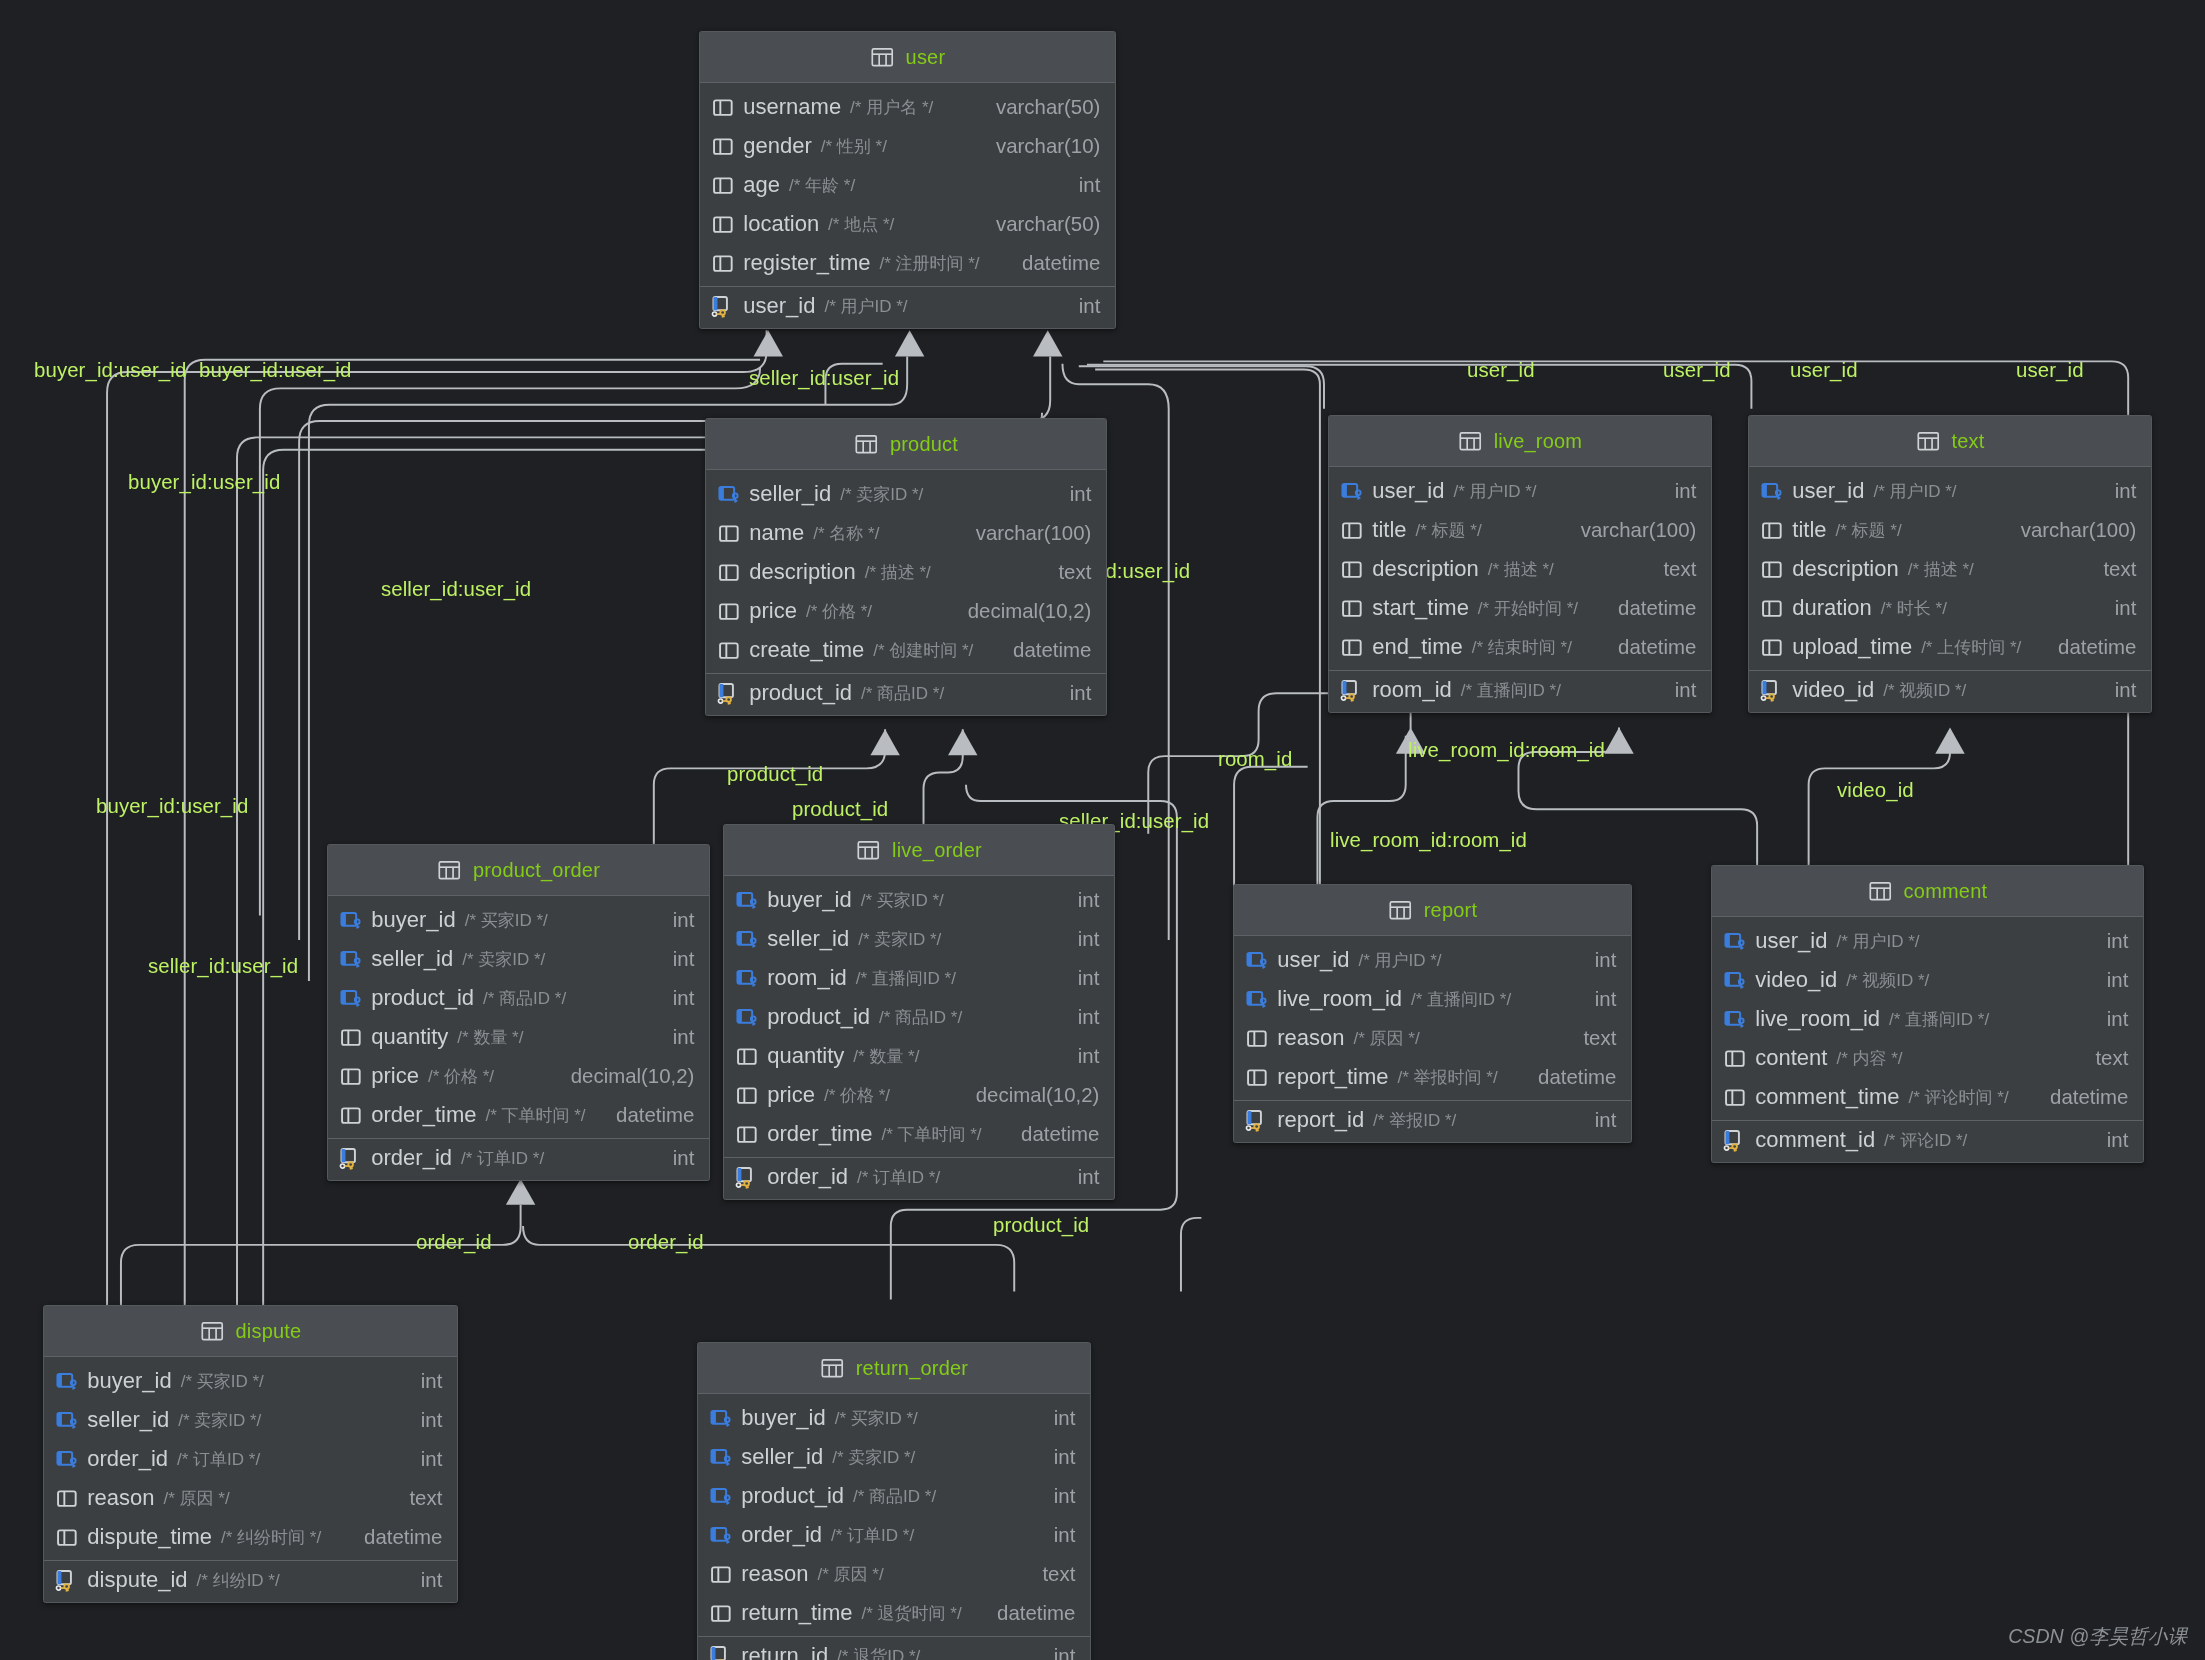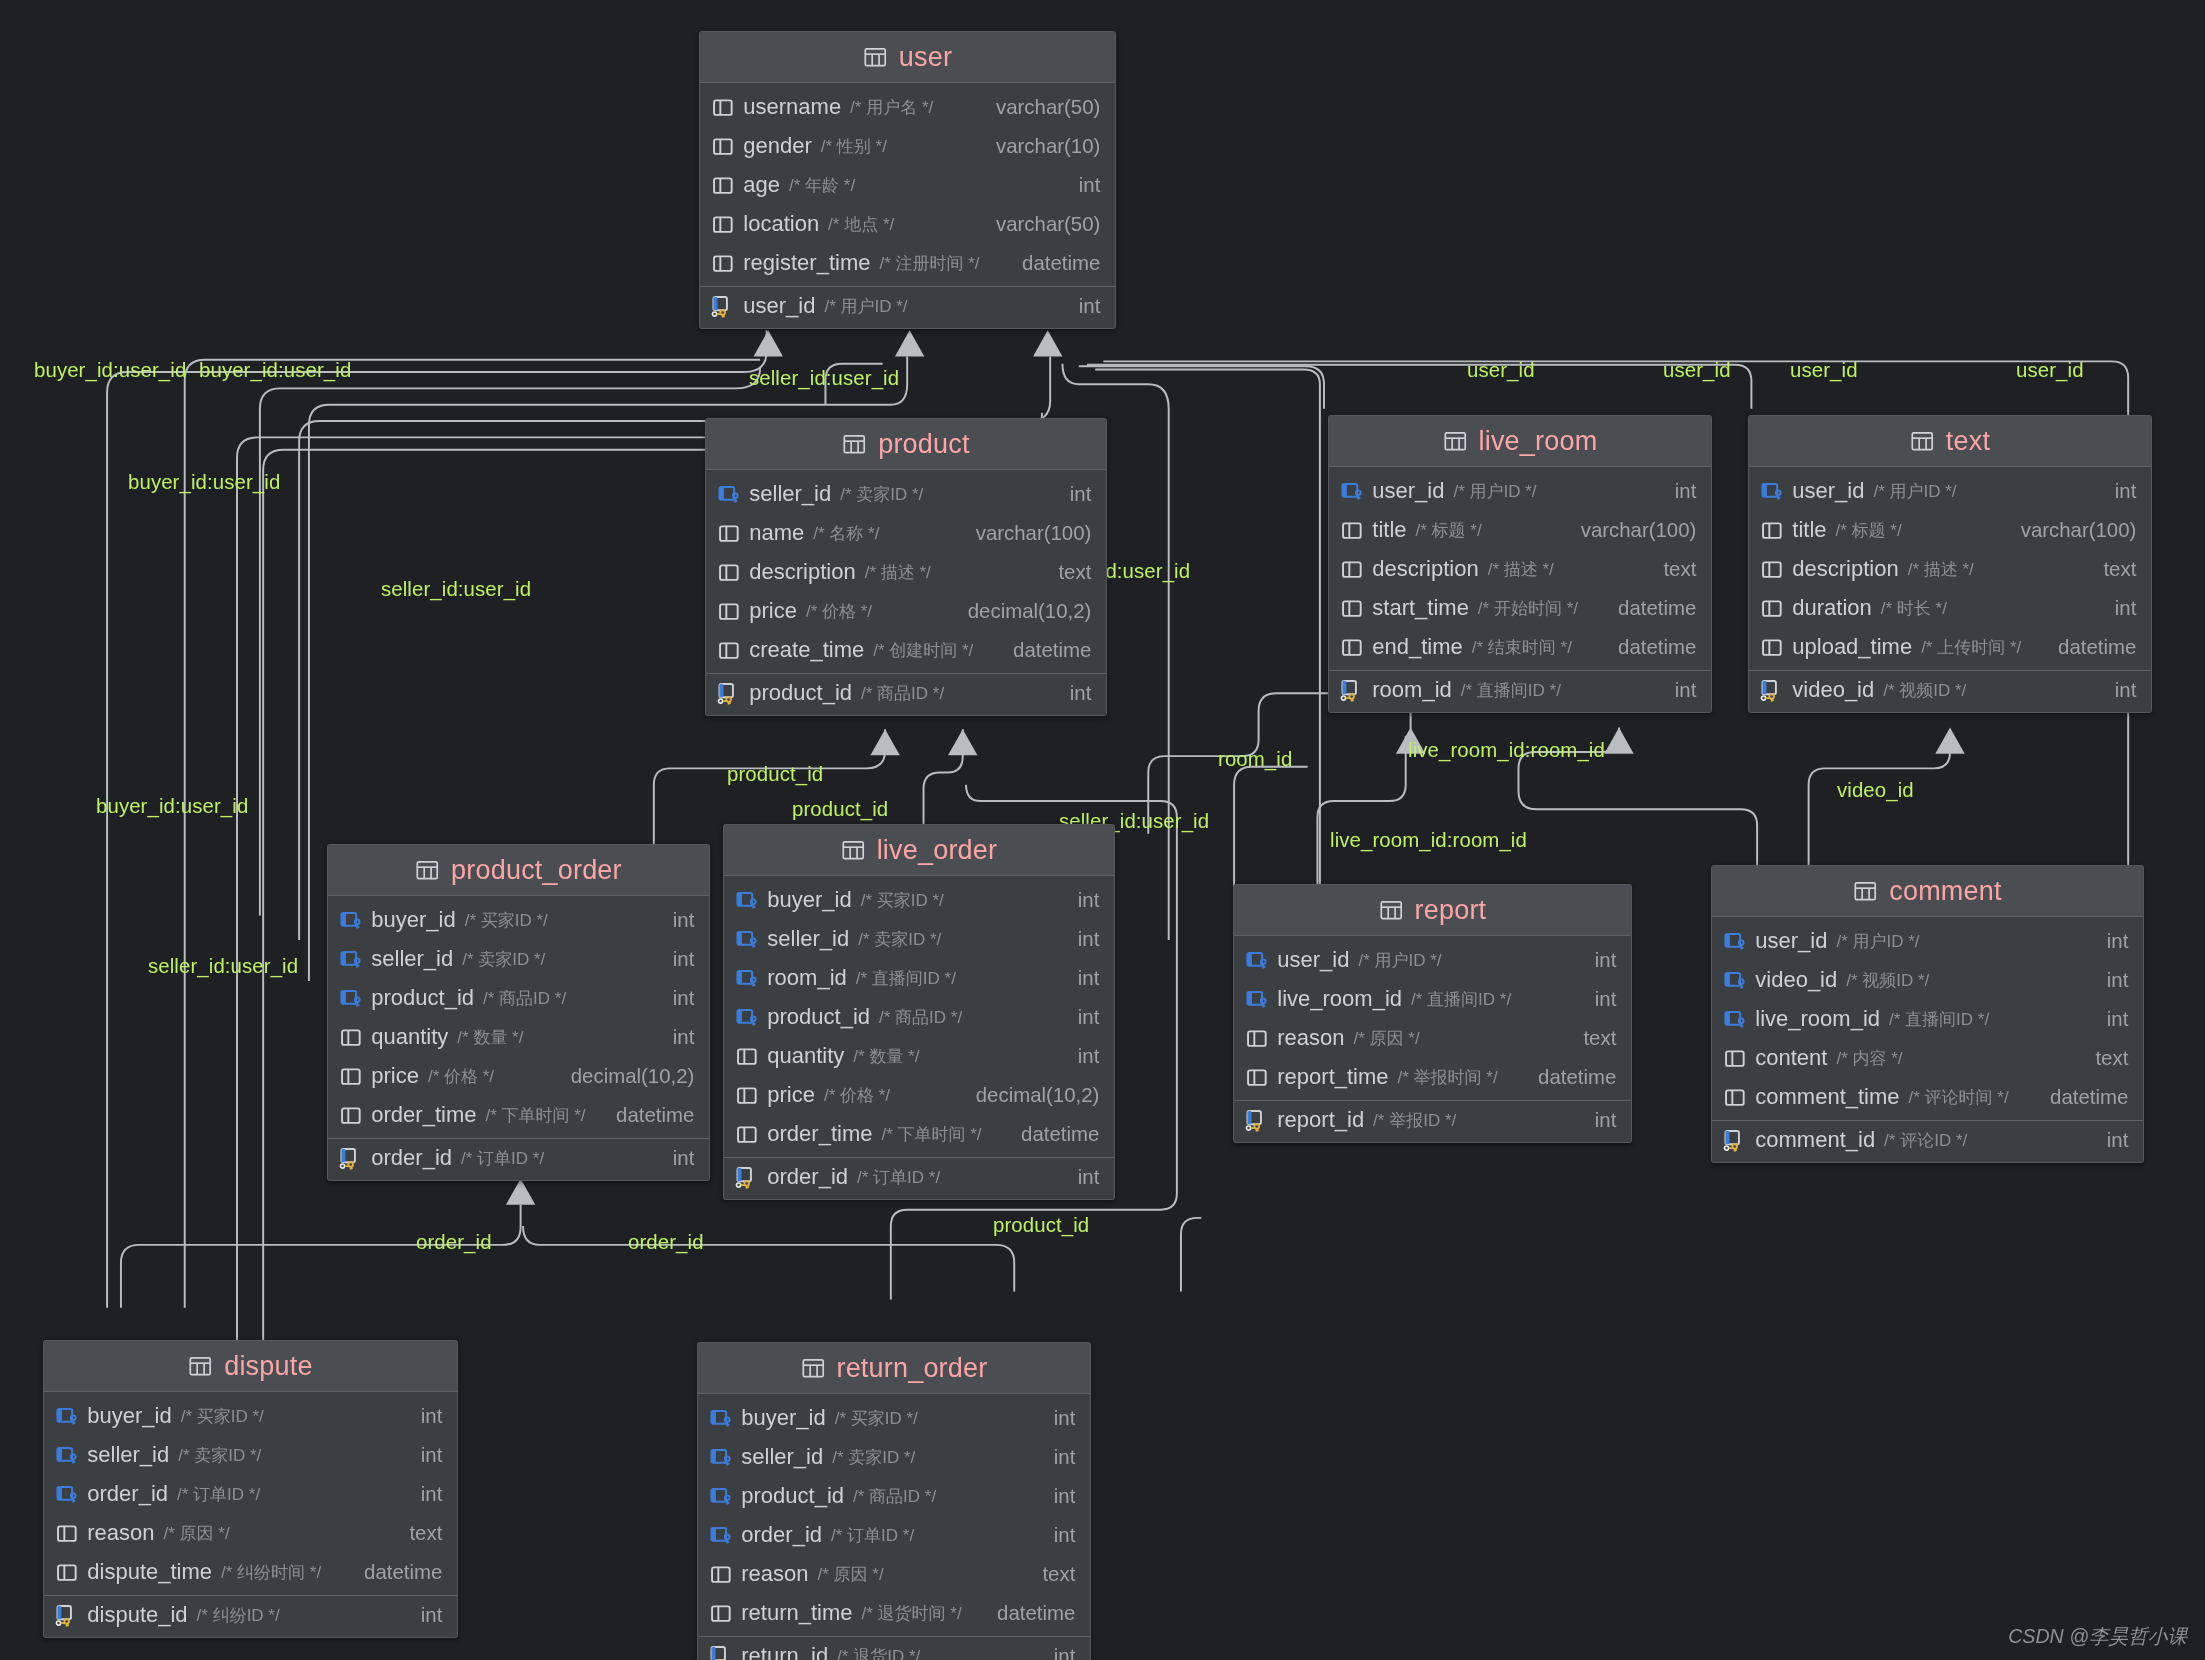--- a/index.html
+++ b/index.html
@@ -57,22 +57,22 @@
     background: #4a4e52;
     border-bottom: 1.6px solid #5e6266;
     height: 51px;
     display: flex;
     align-items: center;
     justify-content: center;
     gap: 11.4px;
     box-sizing: border-box;
   }
   .table-title {
-    font-size: 27px;
-    color: #fca5a5;
+    font-size: 20px;
+    color: #84cc16;
     letter-spacing: 0.2px;
   }
   .tbl-icon { display:block; }
   .table-body { padding: 4.9px 0 3.3px 0; }
   .row {
     display: flex;
     align-items: center;
     height: 39px;
     padding: 0 14.7px 0 11.4px;
     box-sizing: border-box;
@@ -831,21 +831,21 @@
             <line x1="7.6" y1="13.5" x2="7.6" y2="15.4" stroke="#e3b341" stroke-width="1.2"></line>
             <line x1="7.6" y1="14.5" x2="9.0" y2="14.5" stroke="#e3b341" stroke-width="1.2"></line>
           </svg>
           <span class="col-name">comment_id</span>
           <span class="col-comment">/* 评论ID */</span>
           <span class="col-type">int</span>
         </div>
       </div>
     </div>
 
-  <div class="table-node" style="left:43px; top:1305px; width:415px;margin-top:35px;">
+  <div class="table-node" style="left:43px; top:1305px; width:415px;">
       <div class="table-header">
         <svg class="tbl-icon" width="24.5" height="24.5" viewBox="0 0 16 16">
           <rect x="1.5" y="2.5" width="13" height="11" rx="1" fill="none" stroke="#cfd3d6" stroke-width="1.1"></rect>
           <line x1="1.5" y1="6" x2="14.5" y2="6" stroke="#cfd3d6" stroke-width="1.1"></line>
           <line x1="6" y1="6" x2="6" y2="13.5" stroke="#cfd3d6" stroke-width="1.1"></line>
           <line x1="10.5" y1="6" x2="10.5" y2="13.5" stroke="#cfd3d6" stroke-width="1.1"></line>
         </svg>
         <span class="table-title">dispute</span>
       </div>
       <div class="table-body">

